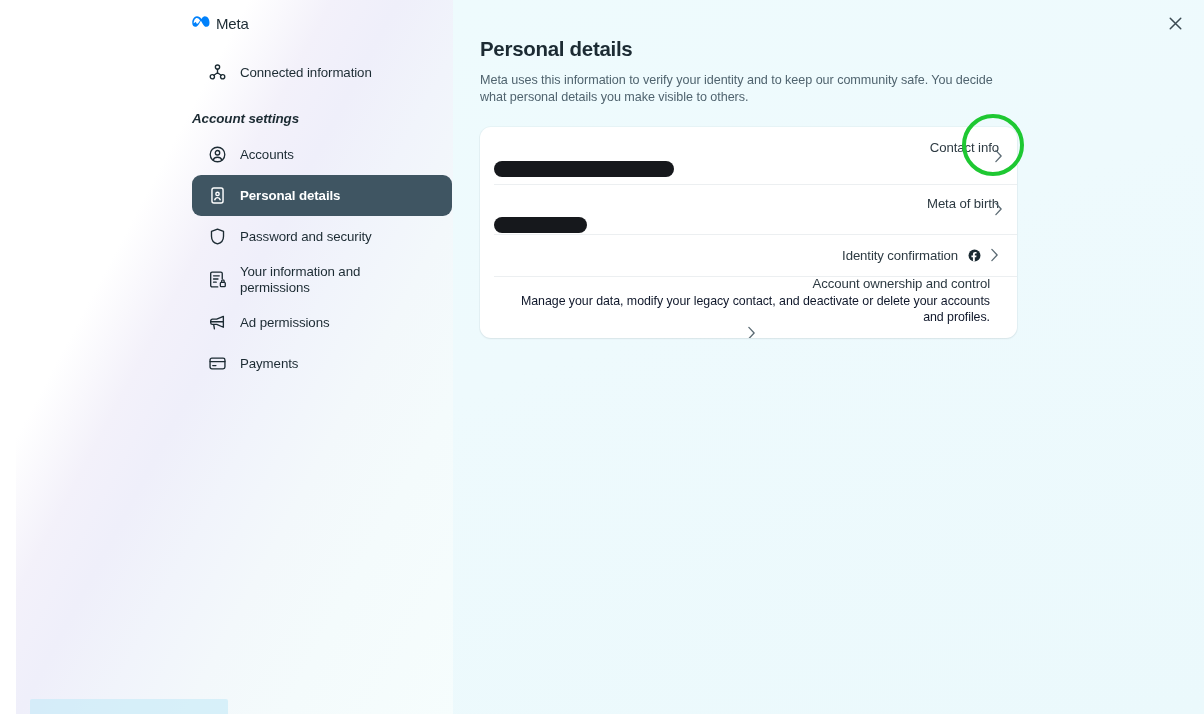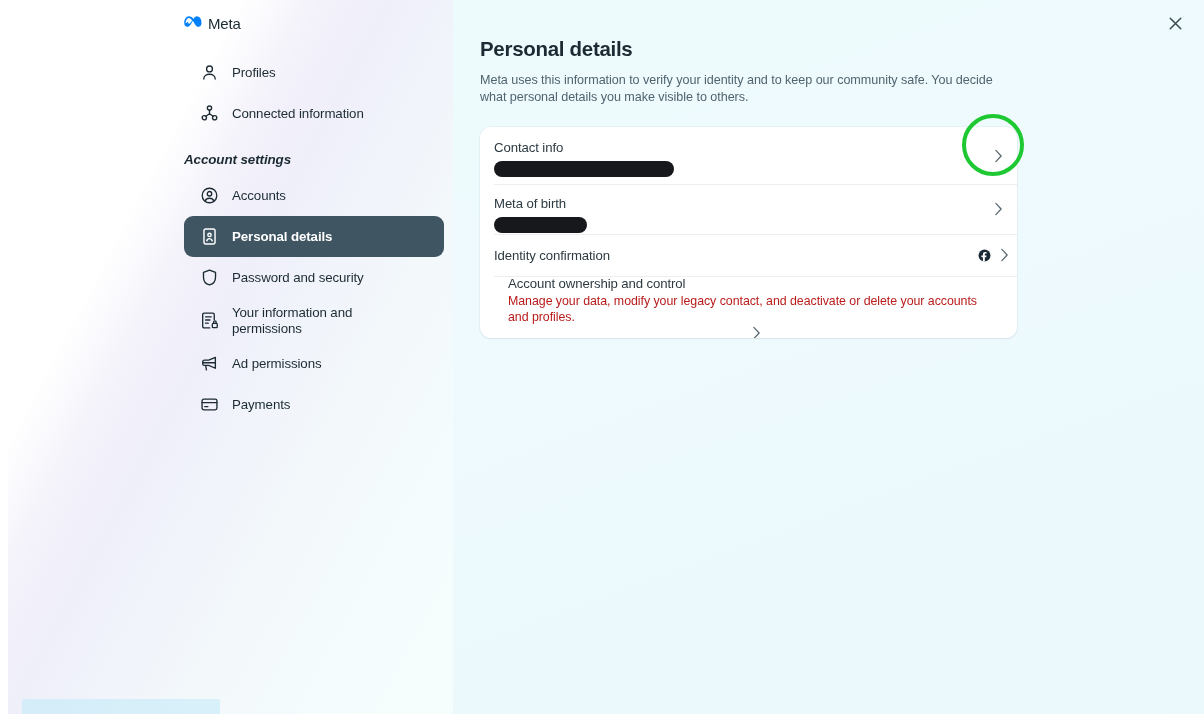--- a/index.html
+++ b/index.html
@@ -16,21 +16,21 @@
   #app {
     position: relative;
     width: 1204px;
     height: 714px;
     overflow: hidden;
   }
 
   
   .left-panel {
     position: absolute;
-    left: 8px; top: 0;
+    left: 16px; top: 0;
     width: 453px;
     height: 714px;
     background:
       linear-gradient(118deg,
         #ffffff 0%,
         #ffffff 28%,
         #f3f1fa 38%,
         #efeffa 46%,
         #f1f4fb 56%,
         #f3f8fb 66%,
@@ -157,40 +157,41 @@
     width: 537px;
     background: #ffffff;
     border-radius: 11px;
     box-shadow: 0 1px 2px rgba(28,43,51,0.07), 0 0 0 1px rgba(28,43,51,0.035);
     overflow: hidden;
   }
   .row {
     position: relative;
     display: flex;
     align-items: center;
-    padding: 0 8px 0 14px;
+    padding: 0 18px 0 14px;
     cursor: pointer;
     box-sizing: border-box;
+    text-align: right;
   }
   .row + .row::before {
     content: "";
     position: absolute;
     left: 14px; right: 0; top: 0;
     height: 1px;
     background: #eceff1;
   }
   .row .row-main { flex: 1 1 auto; min-width: 0; }
   .row-label {
     font-size: 13.2px;
     color: #2d3a42;
     letter-spacing: -0.1px;
   }
   .row-sub {
     font-size: 12.4px;
-    color: #b91c1c;
+    color: #0f172a;
     line-height: 16.4px;
     letter-spacing: -0.05px;
     margin-top: 2px;
     width: 487px;
   }
   .redact {
     height: 16px;
     border-radius: 8px;
     background: #16181c;
     margin-top: 6px;
@@ -270,29 +271,20 @@
             <path d="M2.2 10.2c0-3.4 1.7-6.6 4-6.6 1.3 0 2.4 .8 4 3.1 -1.6 2.5-2.6 4-3.6 4 -.9 0-1.5-.8-1.5-2.4 m15.7 .2c-1.6-2.6-2.2-3.5-2.9-3.5 -.8 0-1.6 1.2-2.7 3.1 1.4 2.2 2.3 3.1 3.2 3.1 .9 0 1.6-.8 2.4-2.7 M6.2 1.5C2.7 1.5 .3 5.4 .3 9.7c0 3.2 1.5 5 3.9 5 1.8 0 3.1-.9 5.4-4.8 0 0 .9-1.7 1.6-2.9 .2 .4 .5 .9 .8 1.4l1.2 2c2.3 3.9 3.6 4.3 5.1 4.3 2.4 0 3.8-2 3.8-5.2 0-4.5-2.5-8-5.8-8 -1.7 0-3.1 1.3-4.3 3.4 -1.7-2.2-3.2-3.4-5.8-3.4z" fill="#0081fb"></path>
           </svg>
         </span>
         <span class="word">Meta</span>
       </div>
 
 
 
       <div class="nav-list">
 
-        <div class="nav-item">
-          <span class="ico">
-            <svg width="19" height="19" viewBox="0 0 24 24" fill="none" stroke="#1c2b33" stroke-width="1.7" stroke-linecap="round" stroke-linejoin="round">
-              <circle cx="12" cy="7.5" r="3.7"></circle>
-              <path d="M4.8 20.2c0-3.7 3.2-6 7.2-6s7.2 2.3 7.2 6"></path>
-            </svg>
-          </span>
-          <span class="label">Profiles</span>
-        </div>
 
         <div class="nav-item">
           <span class="ico">
             <svg width="19" height="19" viewBox="0 0 24 24" fill="none" stroke="#1c2b33" stroke-width="1.7" stroke-linecap="round" stroke-linejoin="round">
               <circle cx="12" cy="5.2" r="2.7"></circle>
               <circle cx="5.5" cy="17.3" r="2.7"></circle>
               <circle cx="18.5" cy="17.3" r="2.7"></circle>
               <path d="M12 7.9v4.4M12 12.3l-4.6 3.2M12 12.3l4.6 3.2"></path>
             </svg>
           </span>

